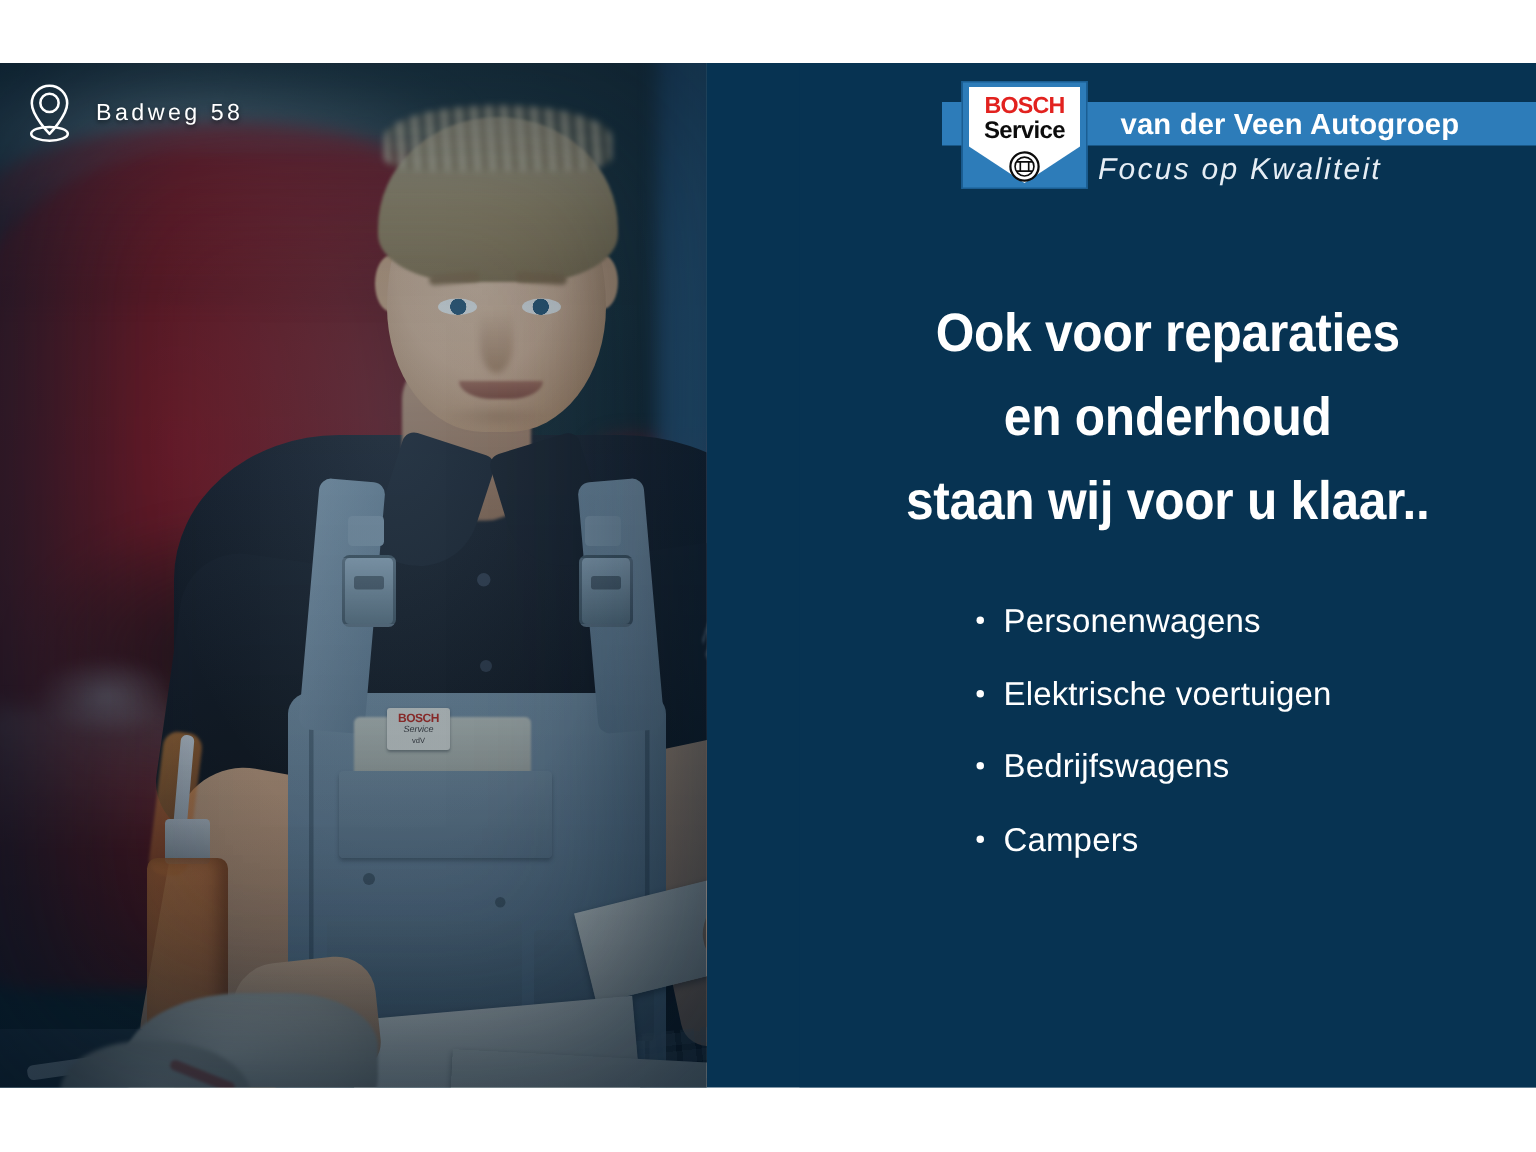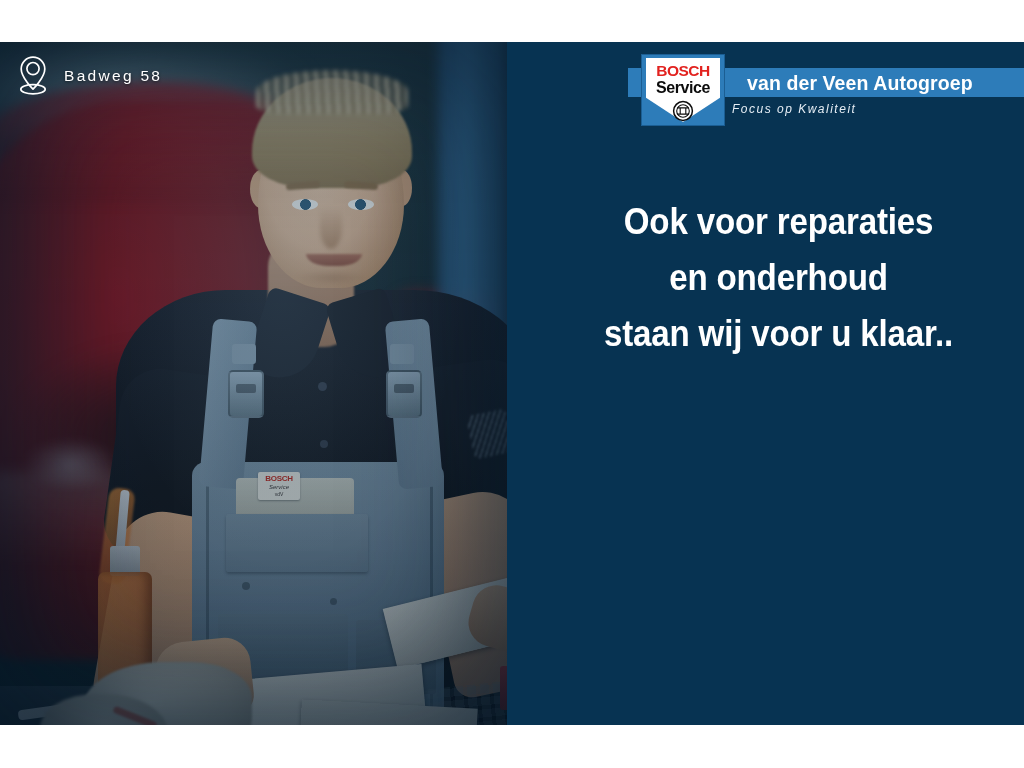--- a/index.html
+++ b/index.html
@@ -21,21 +21,21 @@
     height: 683px;
     overflow: hidden;
     background: #073352;
   }
 
   
   .photo {
     position: absolute;
     left: 0;
     top: 0;
-    width: 507px;
+    width: 471px;
     height: 683px;
     overflow: hidden;
     background: #16333f;
   }
   .photo-scene { position:absolute; inset:0; }
 
   
   .bg-wall {
     position: absolute; left: 0; top: 0; width: 533px; height: 683px;
     background:
@@ -401,21 +401,21 @@
     font-size: 19.5px;
     font-weight: bold;
     letter-spacing: .1px;
     line-height: 26px;
   }
   .brand-tagline {
     position: absolute;
     left: 199px;          
     top: 60px;
     color: #e6eef5;
-    font-size: 12px;
+    font-size: 20px;
     font-style: italic;
     letter-spacing: 1.5px;
   }
 
   
   .bosch-logo {
     position: absolute;
     left: 108px;          
     top: 12px;            
     width: 84px;
@@ -622,15 +622,29 @@
 
     <div class="brand-name">van der Veen Autogroep</div>
     <div class="brand-tagline">Focus op Kwaliteit</div>
 
     <div class="headline">
       <span class="hl-line">Ook voor reparaties</span>
       <span class="hl-line">en onderhoud</span>
       <span class="hl-line">staan wij voor u klaar..</span>
     </div>
 
+    <ul class="bullets">
+      <li>
+        <span class="dot"></span><span>Personenwagens</span>
+      </li>
+      <li>
+        <span class="dot"></span><span>Elektrische voertuigen</span>
+      </li>
+      <li>
+        <span class="dot"></span><span>Bedrijfswagens</span>
+      </li>
+      <li>
+        <span class="dot"></span><span>Campers</span>
+      </li>
+    </ul>
 
   </div>
 </div>
 
 </body></html>

